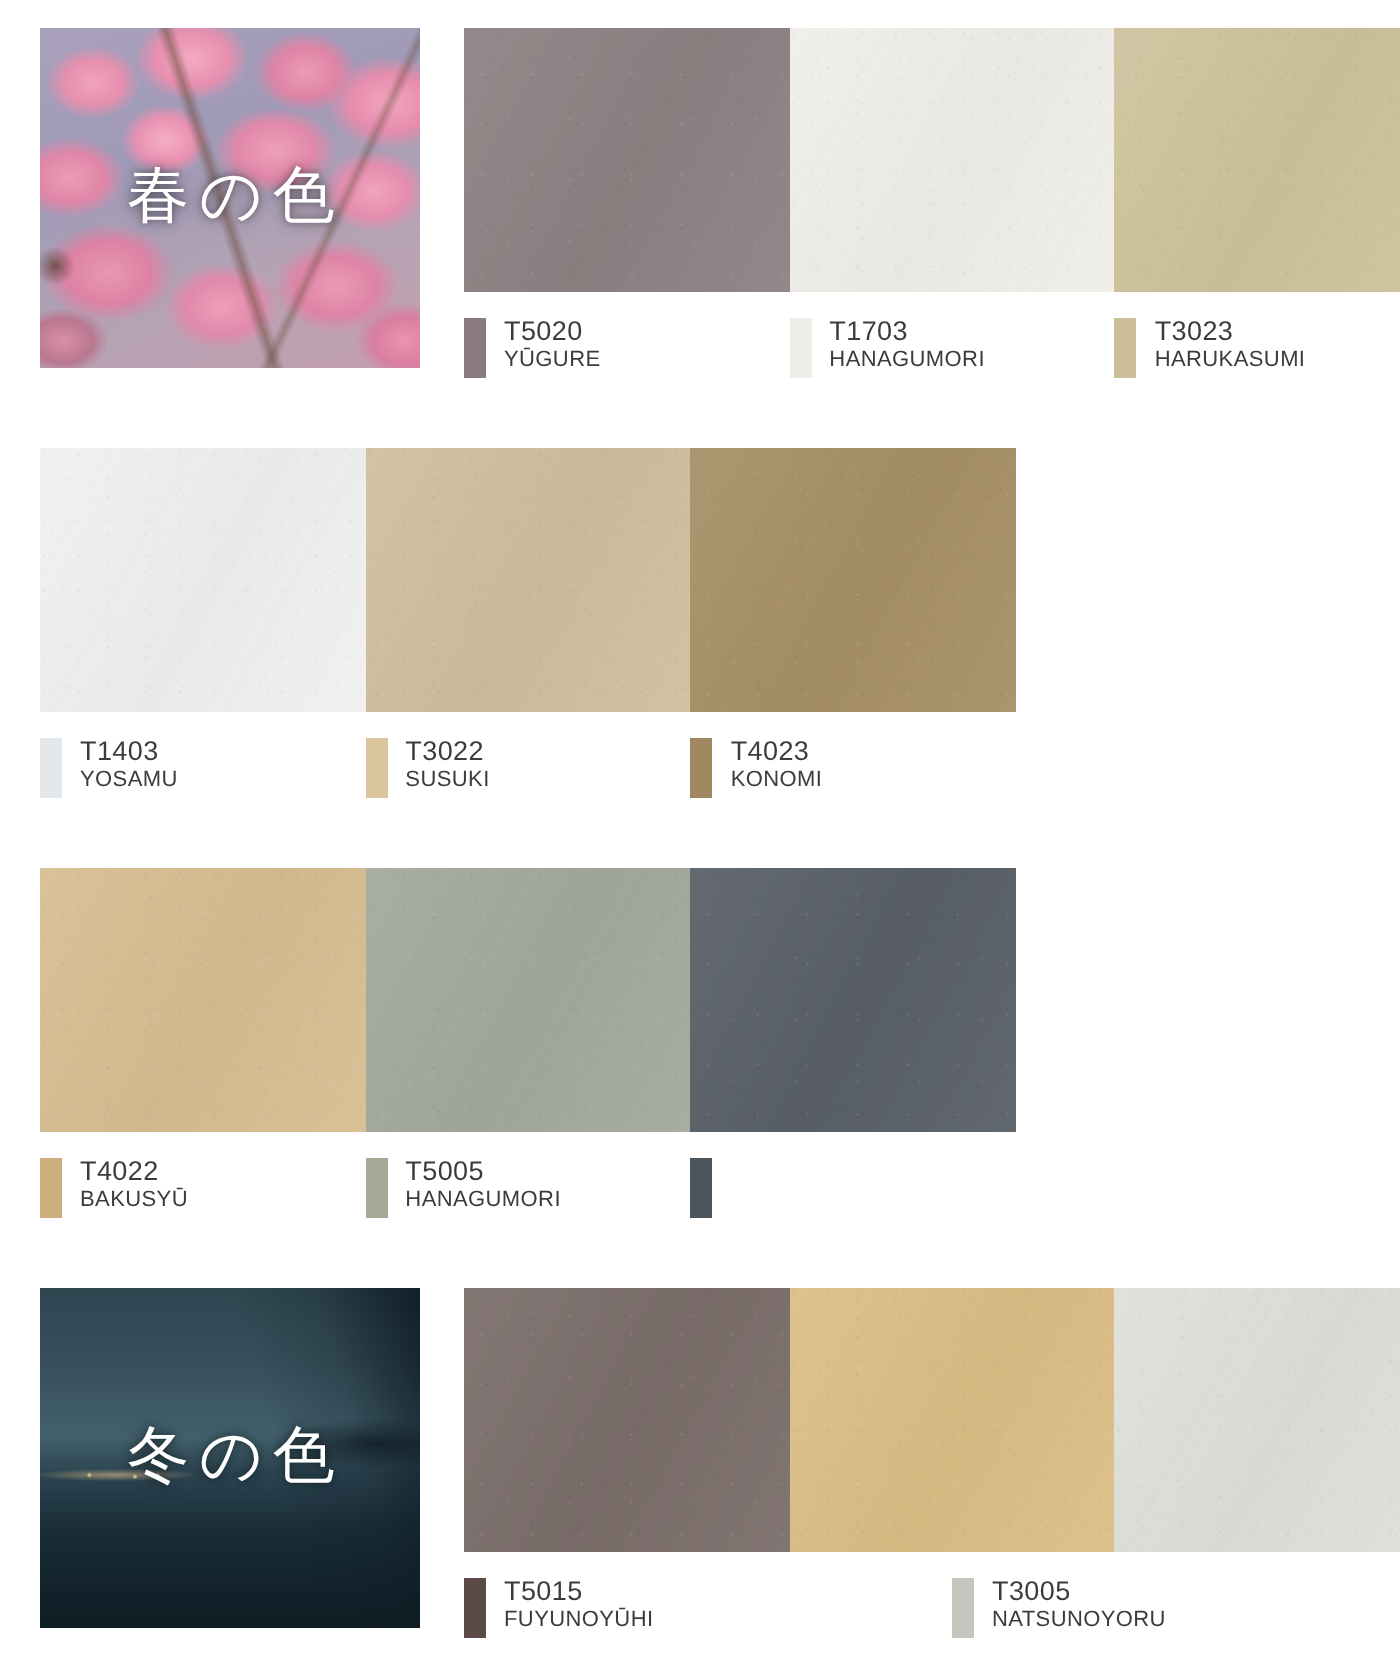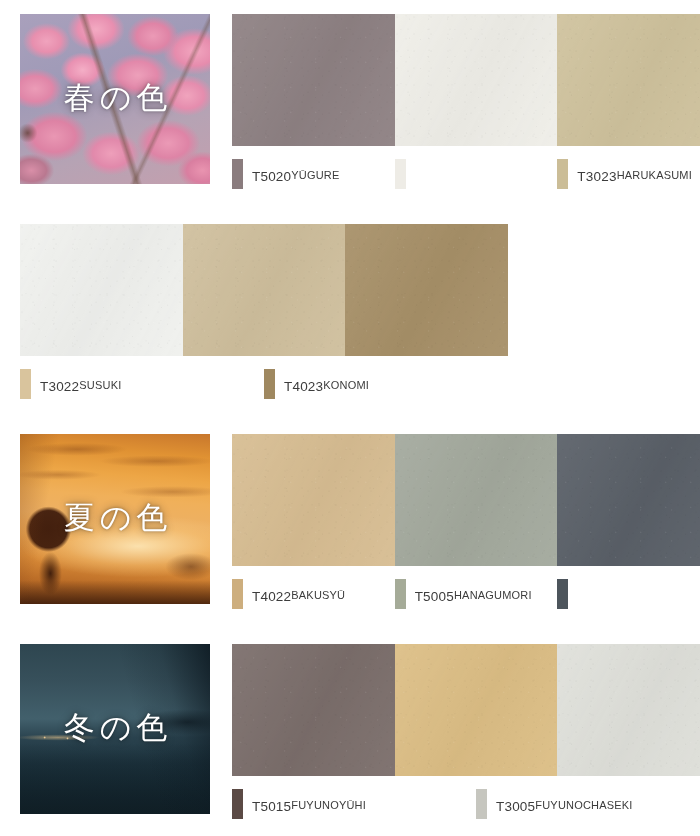--- a/index.html
+++ b/index.html
@@ -218,23 +218,22 @@
     gap: 9px;
   }
   .chip {
     width: 11px;
     height: 30px;
     flex: 0 0 11px;
     margin-top: 1px;
   }
   .label-text {
     display: flex;
-    flex-direction: row;
+    flex-direction: column;
     line-height: 1.18;
-    margin-top: 11px;
   }
   .code {
     font-size: 13.5px;
     color: #3c3c3c;
     letter-spacing: 0.2px;
   }
   .name {
     font-size: 11px;
     color: #3c3c3c;
     letter-spacing: 0.2px;
@@ -260,20 +259,24 @@
       <div class="label-row">
         <div class="label-cell">
           <div class="chip" style="background-color: rgb(138, 124, 126);"></div>
           <div class="label-text">
             <span class="code">T5020</span>
             <span class="name">YŪGURE</span>
           </div>
         </div>
         <div class="label-cell">
           <div class="chip" style="background-color: rgb(238, 236, 230);"></div>
+          <div class="label-text">
+            <span class="code">T1703</span>
+            <span class="name">HANAGUMORI</span>
+          </div>
         </div>
         <div class="label-cell">
           <div class="chip" style="background-color: rgb(203, 189, 151);"></div>
           <div class="label-text">
             <span class="code">T3023</span>
             <span class="name">HARUKASUMI</span>
           </div>
         </div>
       </div>
     </div>
@@ -281,42 +284,45 @@
 
   <div class="season-row">
     <div class="swatch-block">
       <div class="swatch-strip">
         <div class="swatch-cell" style="background-color: rgb(240, 241, 238);"></div>
         <div class="swatch-cell" style="background-color: rgb(207, 191, 157);"></div>
         <div class="swatch-cell" style="background-color: rgb(167, 144, 104);"></div>
       </div>
       <div class="label-row">
         <div class="label-cell">
+          <div class="chip" style="background-color: rgb(227, 231, 234);"></div>
+          <div class="label-text">
+            <span class="code">T1403</span>
+            <span class="name">YOSAMU</span>
+          </div>
+        </div>
+        <div class="label-cell">
           <div class="chip" style="background-color: rgb(217, 196, 157);"></div>
           <div class="label-text">
             <span class="code">T3022</span>
             <span class="name">SUSUKI</span>
           </div>
         </div>
         <div class="label-cell">
           <div class="chip" style="background-color: rgb(159, 136, 96);"></div>
           <div class="label-text">
             <span class="code">T4023</span>
             <span class="name">KONOMI</span>
           </div>
         </div>
       </div>
     </div>
   </div>
 
   <div class="season-row">
-    <div class="season-photo">
-      <div class="photo-art art-summer"></div>
-      <div class="season-caption">夏の色</div>
-    </div>
     <div class="swatch-block">
       <div class="swatch-strip">
         <div class="swatch-cell" style="background-color: rgb(215, 189, 146);"></div>
         <div class="swatch-cell" style="background-color: rgb(163, 169, 157);"></div>
         <div class="swatch-cell" style="background-color: rgb(90, 96, 104);"></div>
       </div>
       <div class="label-row">
         <div class="label-cell">
           <div class="chip" style="background-color: rgb(205, 174, 126);"></div>
           <div class="label-text">
@@ -354,20 +360,20 @@
           <div class="chip" style="background-color: rgb(91, 74, 69);"></div>
           <div class="label-text">
             <span class="code">T5015</span>
             <span class="name">FUYUNOYŪHI</span>
           </div>
         </div>
         <div class="label-cell">
           <div class="chip" style="background-color: rgb(198, 198, 191);"></div>
           <div class="label-text">
             <span class="code">T3005</span>
-            <span class="name">FUYUNOCHASEKI</span>
+            <span class="name">NATSUNOYORU</span>
           </div>
         </div>
       </div>
     </div>
   </div>
 
 </div>
 
 </body></html>

